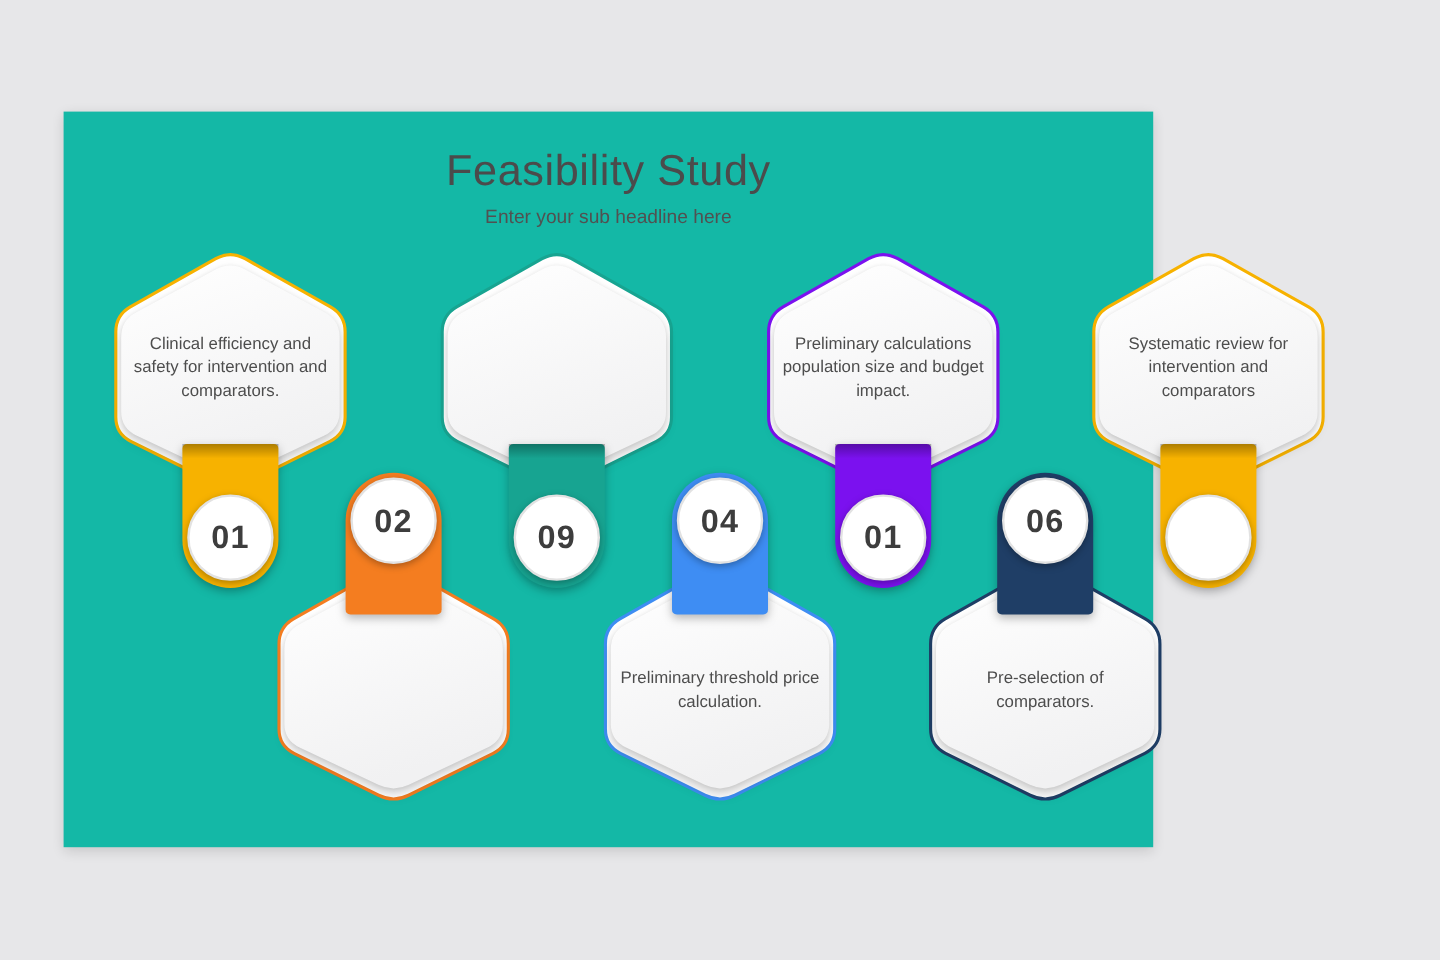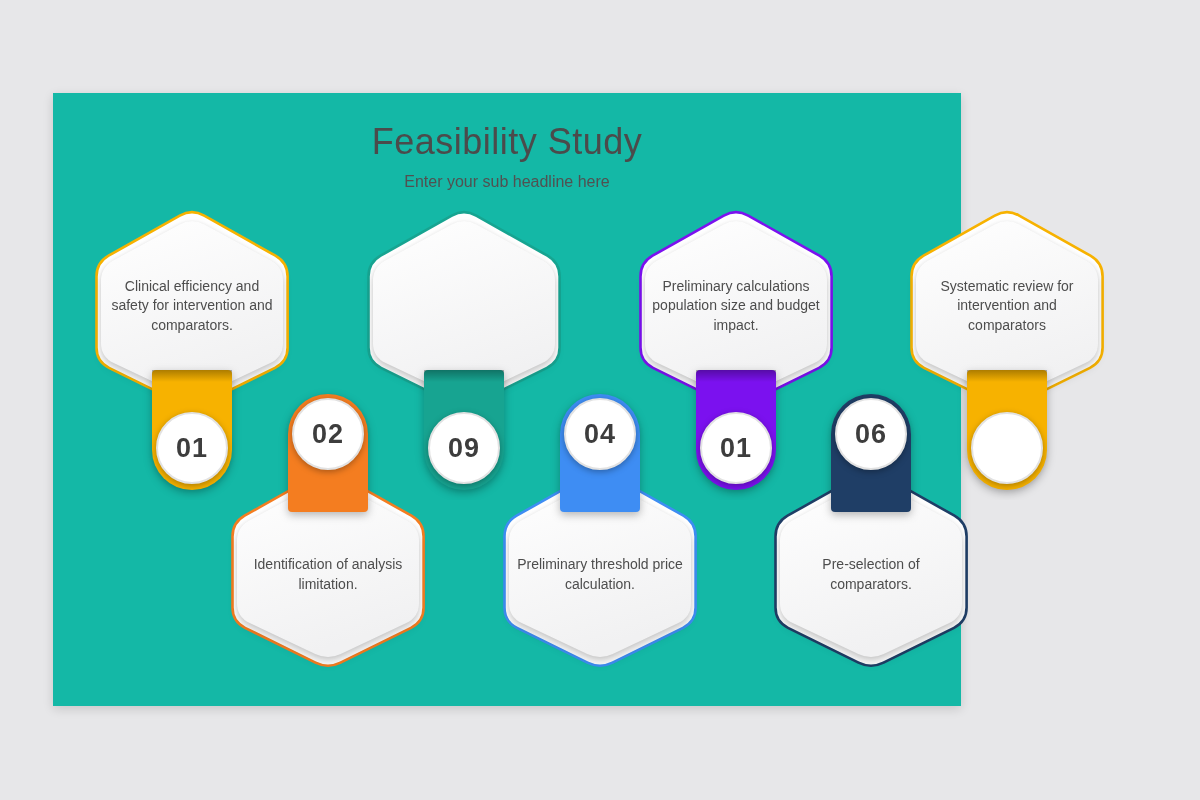--- a/index.html
+++ b/index.html
@@ -108,21 +108,20 @@
             <linearGradient id="sh1" x1="0" y1="0" x2="0" y2="1">
               <stop offset="0" stop-color="rgba(0,0,0,0.30)"></stop>
               <stop offset="1" stop-color="rgba(0,0,0,0)"></stop>
             </linearGradient>
           </defs>
           <path d="M87.8,90.6 Q100.0,83.7 112.2,90.6 L183.4,130.7 Q195.6,137.6 195.6,151.6 L195.6,222.6 Q195.6,236.6 183.0,242.8 L112.5,277.7 Q100.0,283.9 87.5,277.7 L17.0,242.8 Q4.5,236.6 4.5,222.6 L4.5,151.6 Q4.5,137.6 16.6,130.7 Z" fill="#ffffff" stroke="#F47D20" stroke-width="2.6"></path>
           <path d="M87.7,99.6 Q100.0,93.0 112.3,99.6 L178.7,135.4 Q191.0,142.0 191.0,156.0 L191.0,218.0 Q191.0,232.0 178.3,238.0 L112.7,269.0 Q100.0,275.0 87.3,269.0 L21.7,238.0 Q9.0,232.0 9.0,218.0 L9.0,156.0 Q9.0,142.0 21.3,135.4 Z" fill="url(#hx1)" style="filter: drop-shadow(rgba(0, 0, 0, 0.16) 0px 5px 5px) drop-shadow(rgba(0, 0, 0, 0.1) 0px 1px 2px);"></path>
           <path d="M60,49 A40,40 0 0 1 140,49 L140,123 Q140,127 136,127 L64,127 Q60,127 60,123 Z" fill="#F47D20" style="filter: drop-shadow(rgba(0, 0, 0, 0.28) 0px 3px 4px);"></path>
           <circle cx="100" cy="49" r="35" fill="#ffffff" stroke="#E2E2E2" stroke-width="2" style="filter: drop-shadow(rgba(0, 0, 0, 0.3) 0px 2px 3px);"></circle>
         </svg>
-      <div class="card-text">Identification of analysis limitation.</div>
       <div class="card-number">02</div>
     </div>
 
     <div class="card c2 down">
       <svg viewBox="0 0 200 300" width="200" height="300">
           <defs>
             <linearGradient id="hx2" x1="0" y1="0" x2="0.35" y2="1">
               <stop offset="0" stop-color="#ffffff"></stop>
               <stop offset="1" stop-color="#f1f1f2"></stop>
             </linearGradient>

